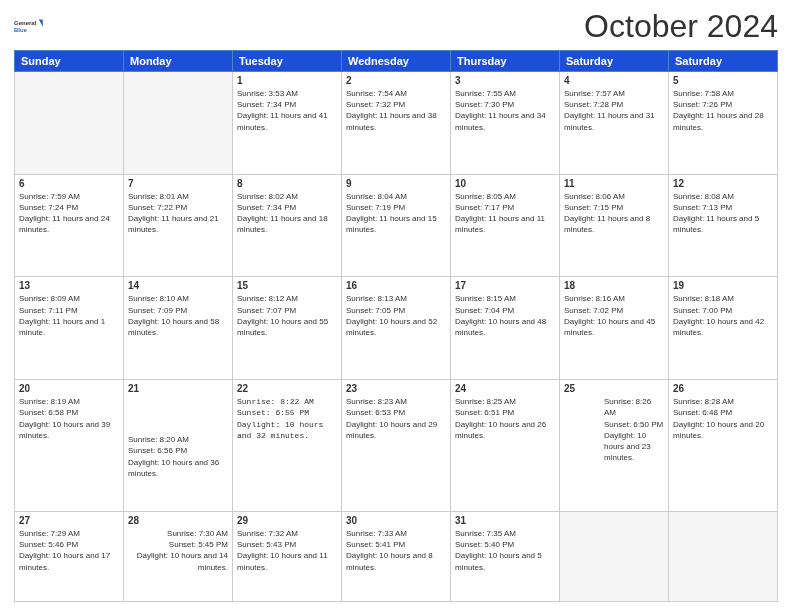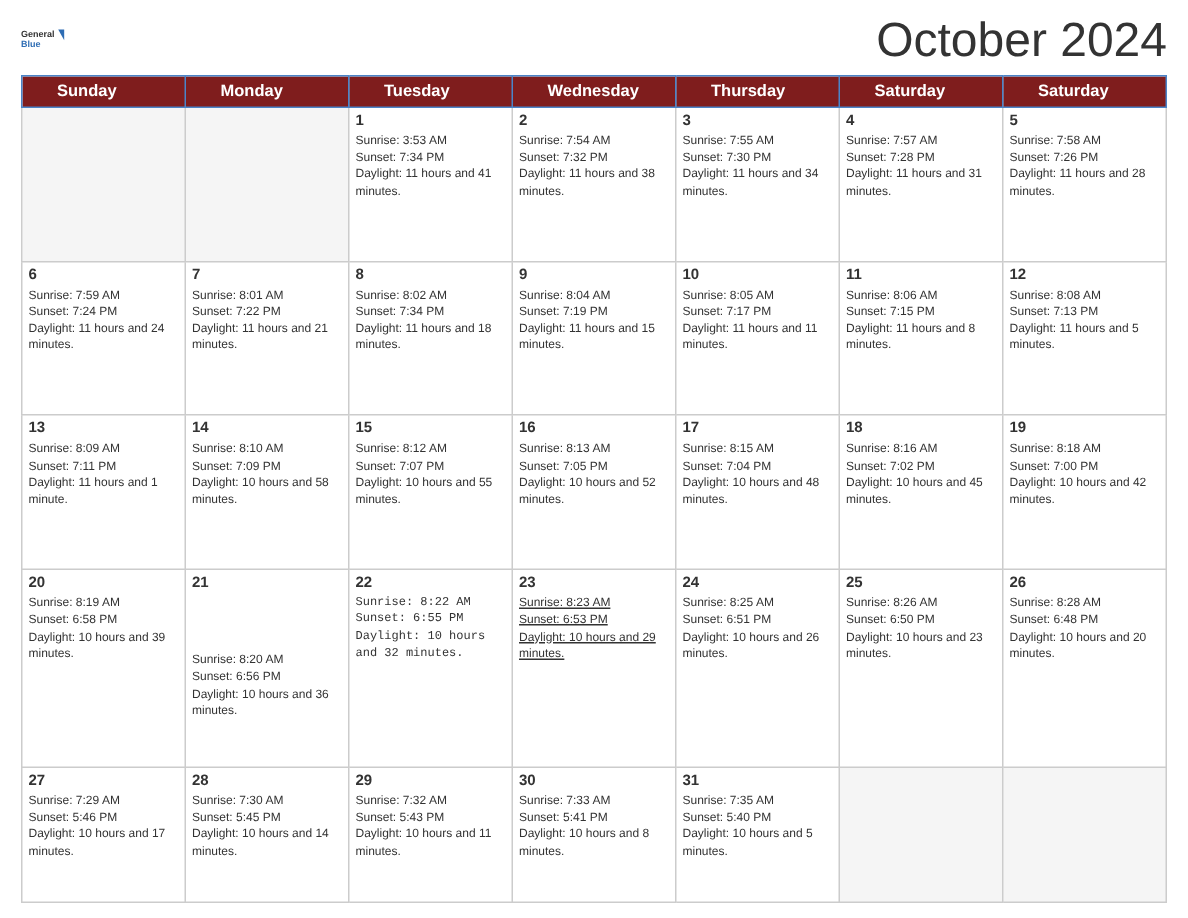--- a/index.html
+++ b/index.html
@@ -51,26 +51,26 @@
       flex: 1;
       display: flex;
       flex-direction: column;
     }
     .calendar table {
       width: 100%;
       border-collapse: collapse;
       flex: 1;
     }
     .calendar thead tr th {
-      background: #7f1d1d;
+      background: #1d4ed8;
       color: #fff;
       font-size: 11px;
       font-weight: bold;
       text-align: left;
-      padding: 4px 23px;
+      padding: 4px 6px;
       border: 1px solid #4a84c8;
     }
     .calendar tbody tr {
       vertical-align: top;
     }
     .calendar tbody tr td {
       border: 1px solid #ccc;
       padding: 3px 4px;
       font-size: 8.5px;
       color: #333;
@@ -264,53 +264,53 @@
 Daylight: 10 hours and 36 minutes.</div>
             </td>
             <td>
               <span class="day-number">22</span>
               <div class="day-info" style="white-space: pre-line; font-family: Liberation Mono, monospace;">Sunrise: 8:22 AM
 Sunset: 6:55 PM
 Daylight: 10 hours and 32 minutes.</div>
             </td>
             <td>
               <span class="day-number">23</span>
-              <div class="day-info" style="white-space: pre-line; text-decoration: underline;">Sunrise: 8:23 AM
+              <div class="day-info" style="white-space: pre-line;">Sunrise: 8:23 AM
 Sunset: 6:53 PM
 Daylight: 10 hours and 29 minutes.</div>
             </td>
             <td>
               <span class="day-number">24</span>
               <div class="day-info" style="white-space: pre-line;">Sunrise: 8:25 AM
 Sunset: 6:51 PM
 Daylight: 10 hours and 26 minutes.</div>
             </td>
             <td>
               <span class="day-number">25</span>
-              <div class="day-info" style="white-space: pre-line;">Sunrise: 8:26 AM
+              <div class="day-info" style="white-space: pre-line; margin-left: 40px;">Sunrise: 8:26 AM
 Sunset: 6:50 PM
 Daylight: 10 hours and 23 minutes.</div>
             </td>
             <td>
               <span class="day-number">26</span>
               <div class="day-info" style="white-space: pre-line;">Sunrise: 8:28 AM
 Sunset: 6:48 PM
 Daylight: 10 hours and 20 minutes.</div>
             </td>
           </tr>
           <tr>
             <td>
               <span class="day-number">27</span>
               <div class="day-info" style="white-space: pre-line;">Sunrise: 7:29 AM
 Sunset: 5:46 PM
 Daylight: 10 hours and 17 minutes.</div>
             </td>
             <td>
               <span class="day-number">28</span>
-              <div class="day-info" style="white-space: pre-line;">Sunrise: 7:30 AM
+              <div class="day-info" style="white-space: pre-line; text-align: right;">Sunrise: 7:30 AM
 Sunset: 5:45 PM
 Daylight: 10 hours and 14 minutes.</div>
             </td>
             <td>
               <span class="day-number">29</span>
               <div class="day-info" style="white-space: pre-line;">Sunrise: 7:32 AM
 Sunset: 5:43 PM
 Daylight: 10 hours and 11 minutes.</div>
             </td>
             <td>

